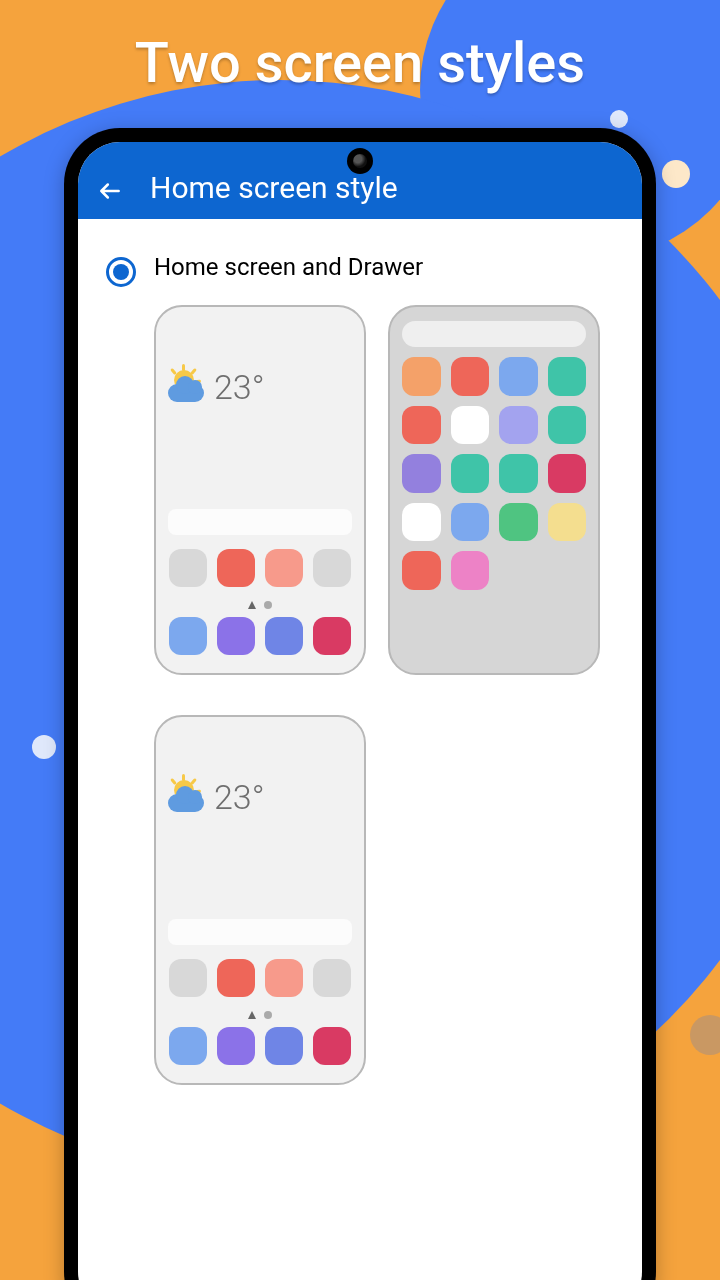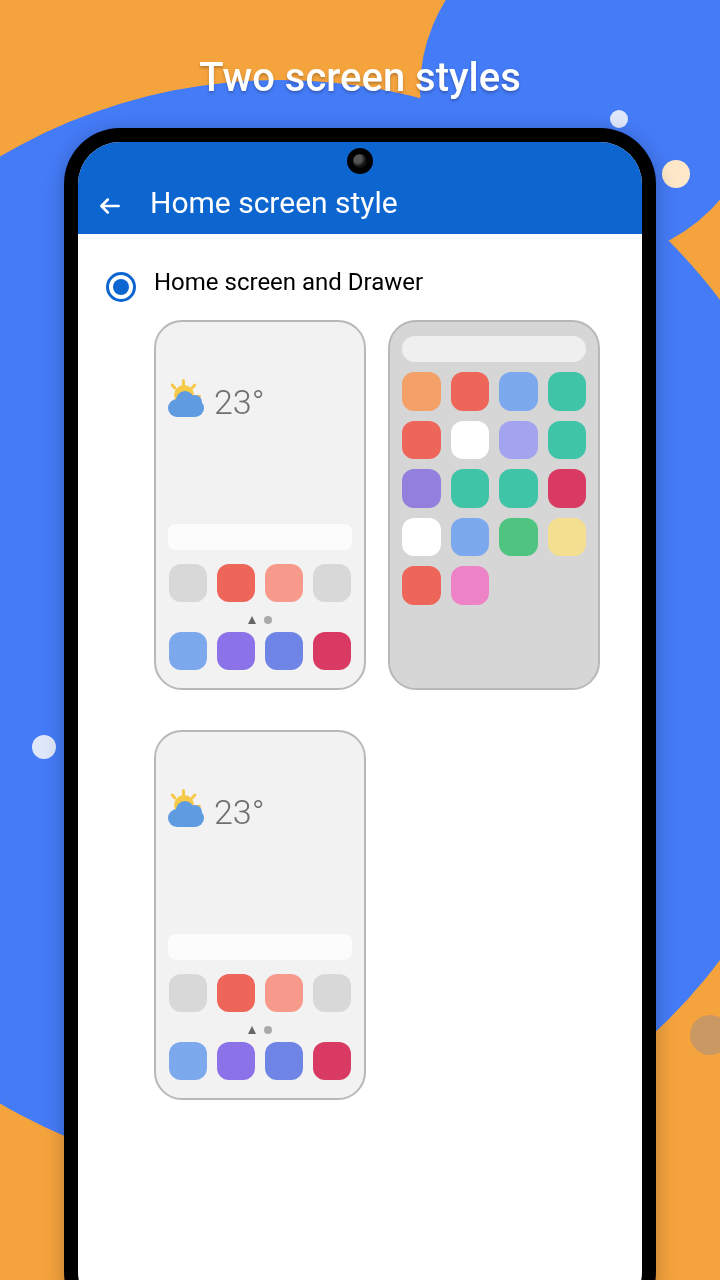--- a/index.html
+++ b/index.html
@@ -27,24 +27,23 @@
   .dot { position: absolute; border-radius: 50%; }
   .dot1 { width: 28px; height: 28px; background: #fde8c9; top: 160px; right: 30px; }
   .dot2 { width: 18px; height: 18px; background: #dfe8fb; top: 110px; right: 92px; }
   .dot3 { width: 24px; height: 24px; background: #dfe8fb; top: 735px; left: 32px; }
   .dot4 { width: 40px; height: 40px; background: #c99863; bottom: 225px; right: -10px; }
 
   .promo-title {
     position: absolute; top: 30px; left: 0; right: 0;
     text-align: center;
     color: #fff;
-    font-size: 40px;
+    font-size: 56px;
     font-weight: 500;
     text-shadow: 0 2px 3px rgba(0,0,0,.25);
-    margin-top: 24px;
   }
 
   .phone {
     position: absolute;
     left: 64px; top: 128px;
     width: 592px; height: 1200px;
     background: #000;
     border-radius: 56px;
     padding: 14px;
     box-shadow: 0 4px 20px rgba(0,0,0,.25);
@@ -61,21 +60,21 @@
     width: 26px; height: 26px; background: #000; border-radius: 50%;
     z-index: 10;
   }
   .camera::after{
     content:""; position:absolute; inset:6px; border-radius:50%;
     background: radial-gradient(circle at 35% 35%, #555 0 30%, #111 60%);
   }
 
   .appbar {
     background: #0d66d0;
-    height: 92px;
+    height: 77px;
     display: flex; align-items: flex-end;
     padding: 0 18px 14px 18px;
     gap: 26px;
     color: #fff;
   }
   .appbar .title { font-size: 30px; font-weight: 400; }
   .back-arrow { width: 28px; height: 28px; display:flex; align-items:center; justify-content:center; }
   .back-arrow svg { width: 26px; height: 26px; stroke:#fff; stroke-width:2.3; fill:none; stroke-linecap:round; stroke-linejoin:round;}
 
   .content { padding: 34px 28px 20px 28px; }

